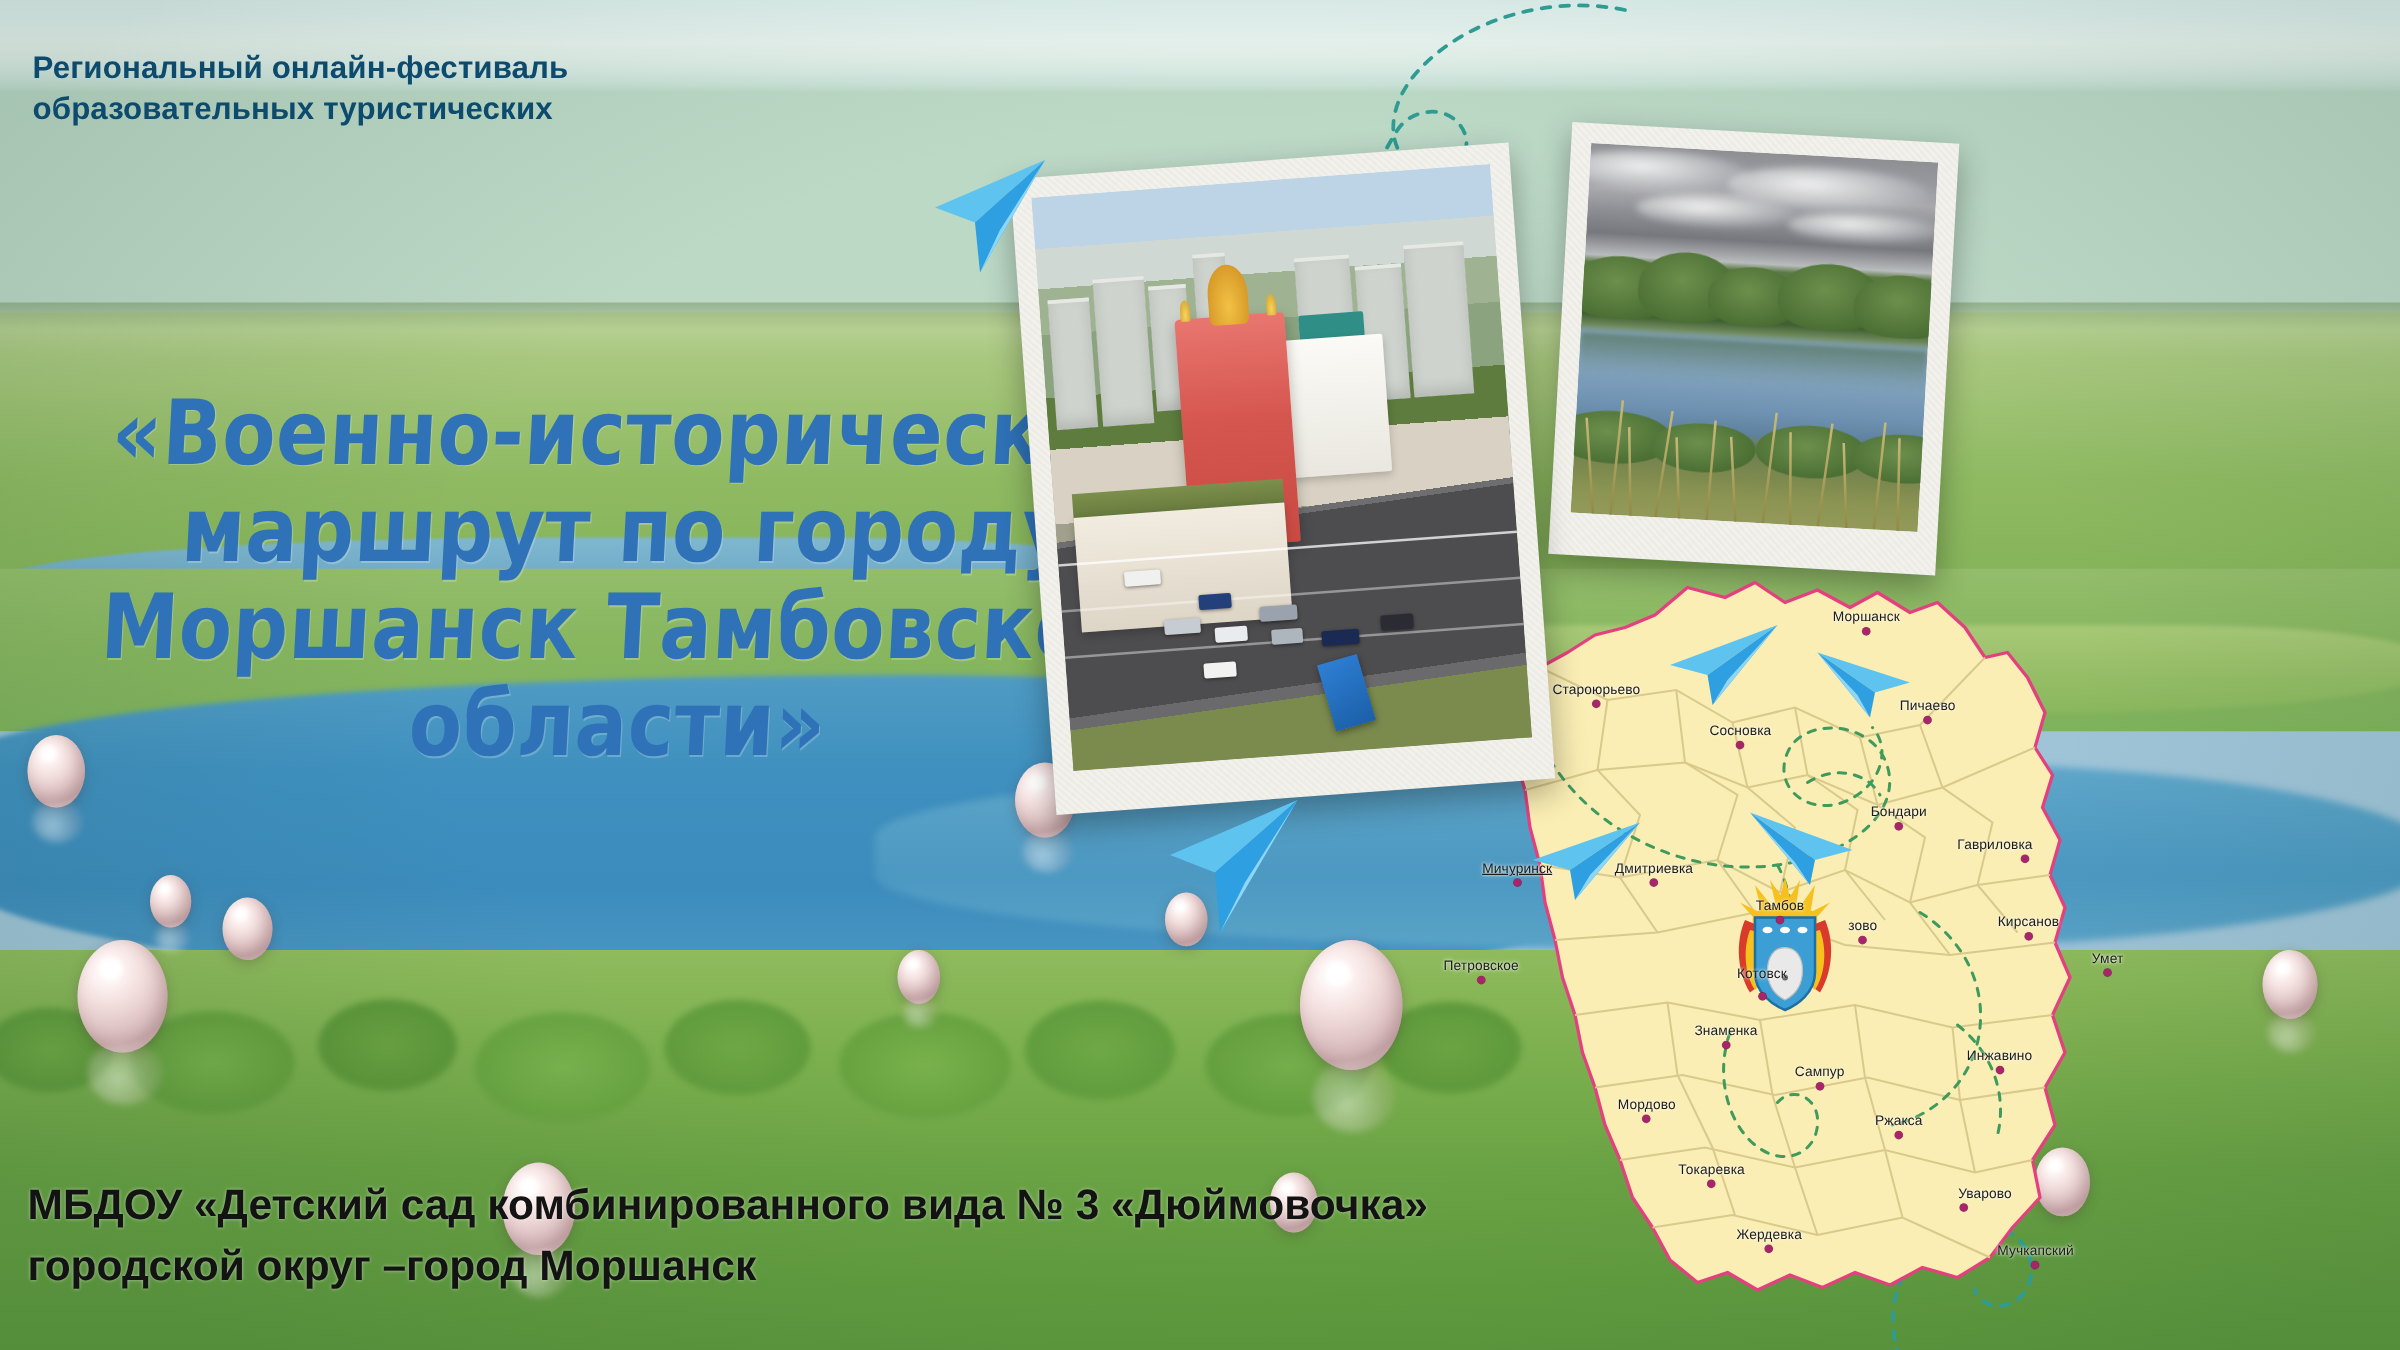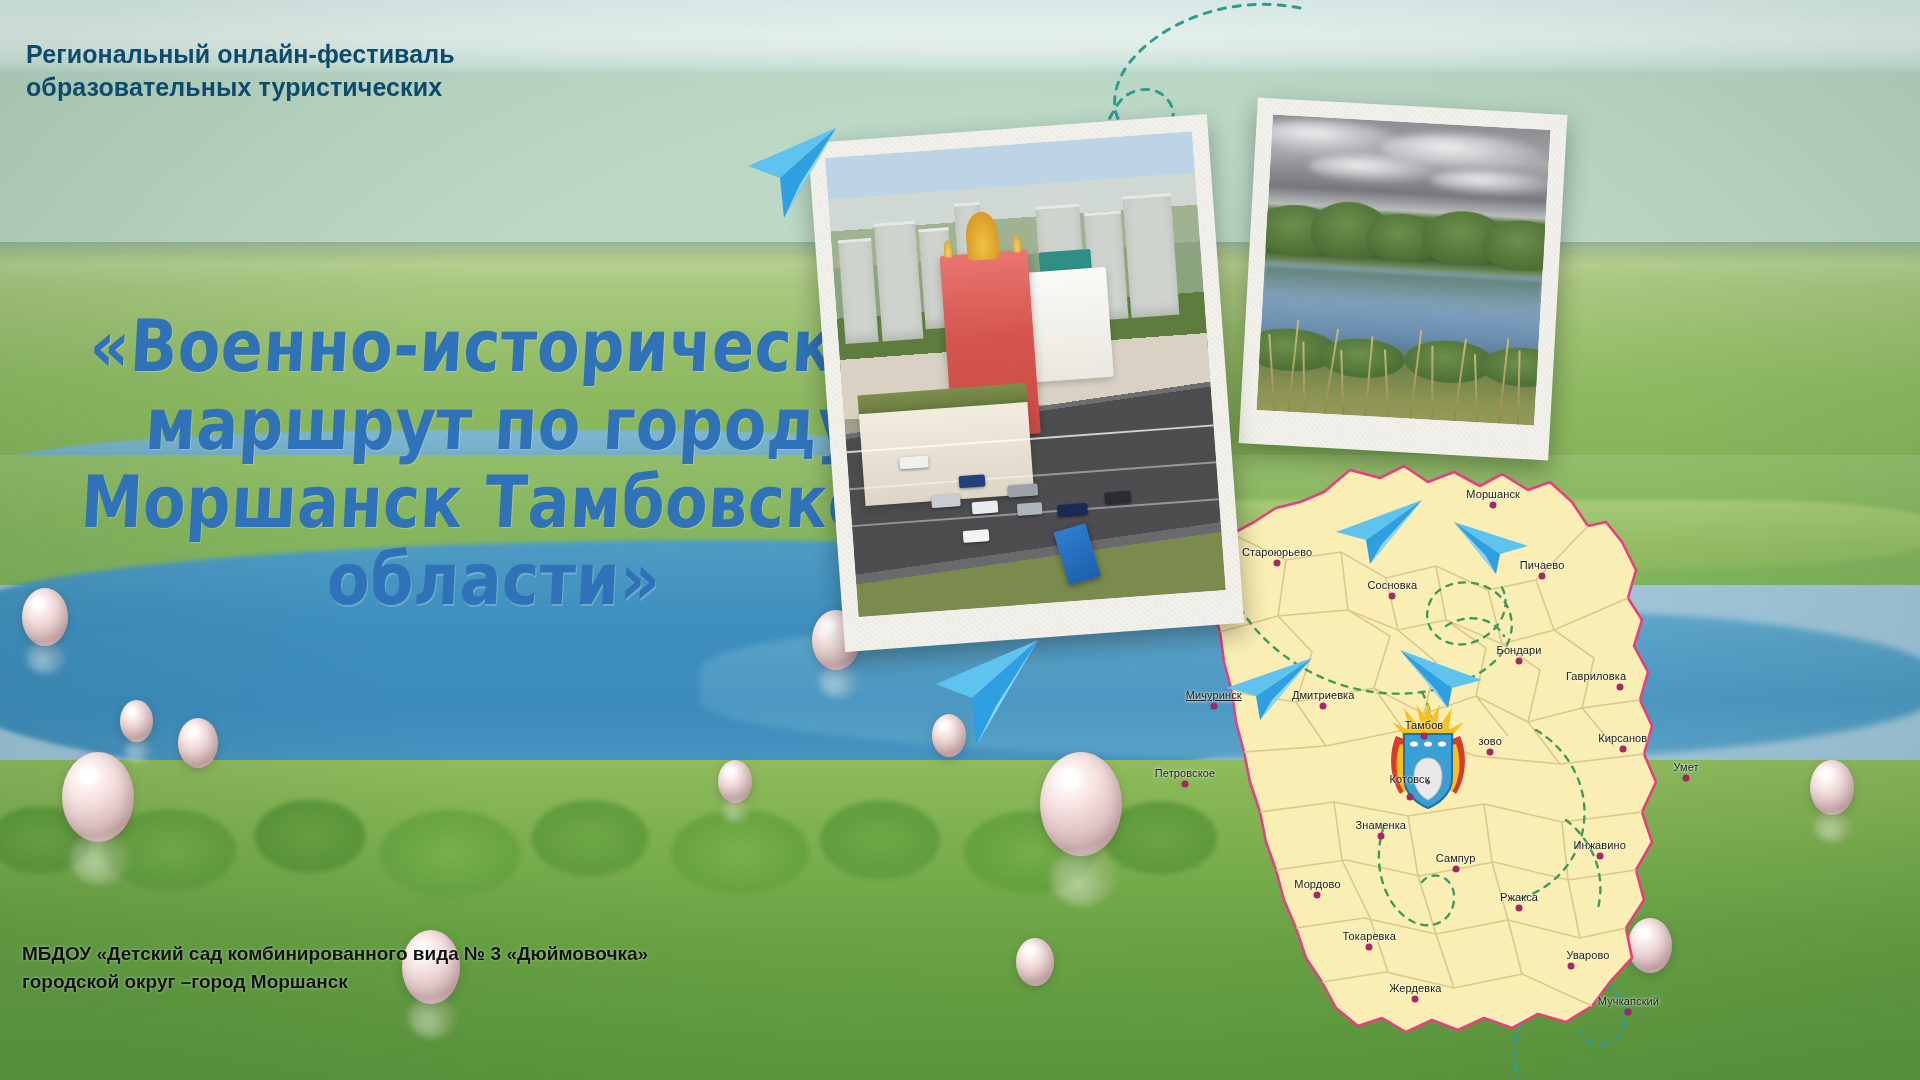--- a/index.html
+++ b/index.html
@@ -262,21 +262,21 @@
     font-weight: 700;
     font-size: 62px;
     line-height: 1.08;
     color: #2f72b8;
     transform: skewX(-3deg) scaleY(1.16);
     letter-spacing: .5px;
     text-shadow: 1px 1px 0 rgba(255,255,255,.22);
   }
   #footer {
     position:absolute; left:22px; top:940px;
-    font-weight:700; font-size:19px; line-height:1.45;
+    font-weight:700; font-size:34px; line-height:1.45;
     color:#131313;
     text-shadow: 0 0 3px rgba(255,255,255,.55);
   }
 </style>
 </head>
 <body>
 
 <div id="poster">
 
   <div class="bg-layer bg-sky"></div>

